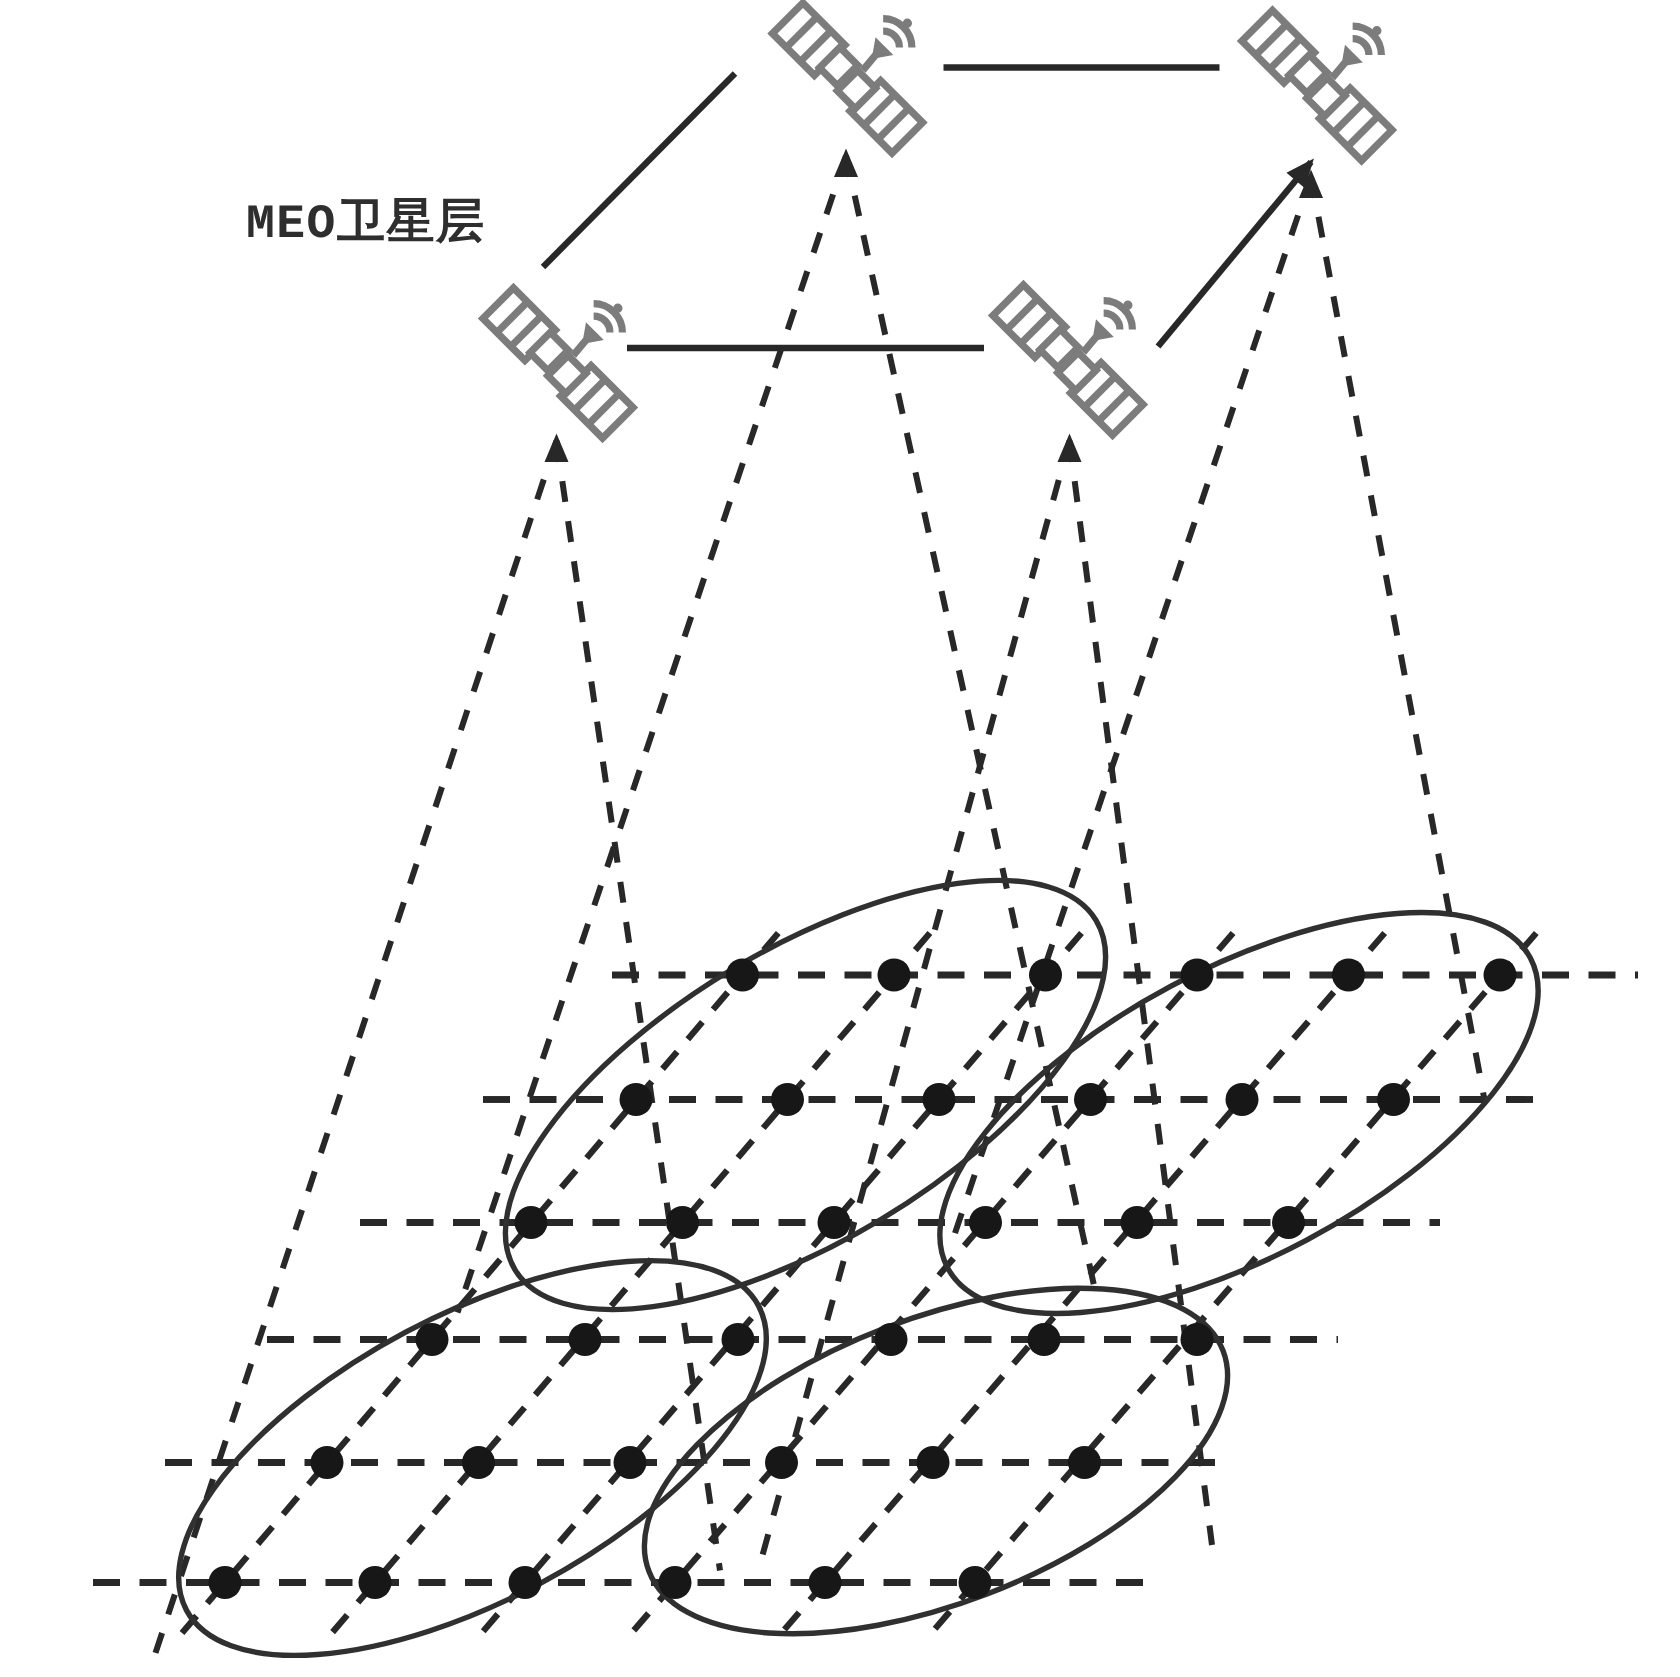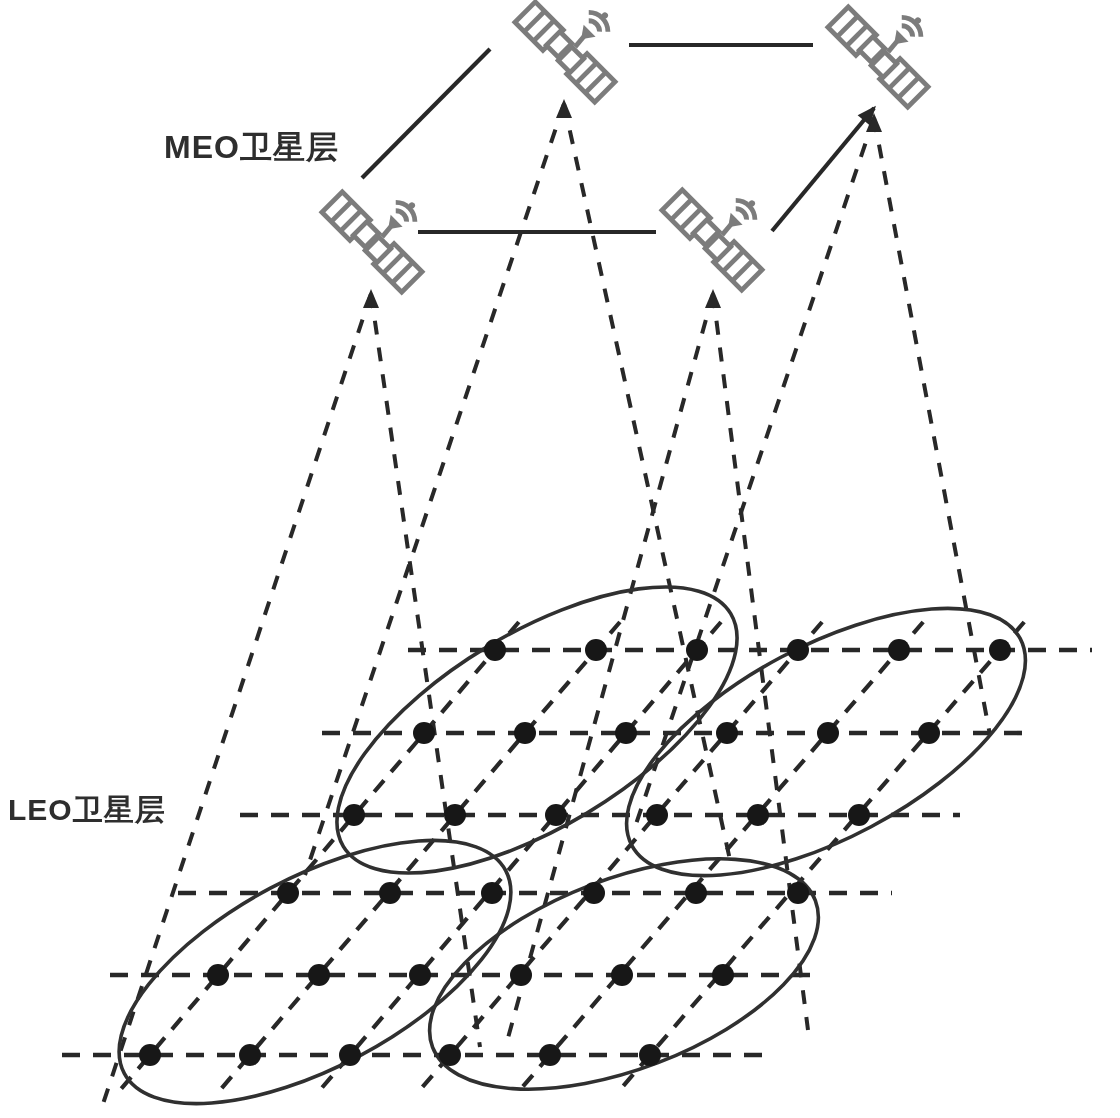--- a/index.html
+++ b/index.html
@@ -1,20 +1,20 @@
 <!DOCTYPE html>
 <html><head>
 <meta charset="utf-8">
 <style>
   html,body{margin:0;padding:0;background:#fff;}
   #stage{
     position:relative;
     width:1120px;height:1118px;
     background:#ffffff;
-    font-family:Liberation Sans, sans-serif;
+    font-family:Liberation Mono, monospace;
     overflow:hidden;
   }
   #diagram-svg{position:absolute;left:0;top:0;}
   .layer-label{
     position:absolute;
     font-weight:bold;
     color:#2e2e2e;
     letter-spacing:1px;
     white-space:nowrap;
     user-select:none;
@@ -128,14 +128,13 @@
       </g>
     <g id="g-sats">
         <use href="#sat-proto" transform="translate(565,52) rotate(45) scale(1.2)" xlink:href="#sat-proto"></use>
         <use href="#sat-proto" transform="translate(878,57) rotate(45) scale(1.2)" xlink:href="#sat-proto"></use>
         <use href="#sat-proto" transform="translate(372,242) rotate(45) scale(1.2)" xlink:href="#sat-proto"></use>
         <use href="#sat-proto" transform="translate(712,240) rotate(45) scale(1.2)" xlink:href="#sat-proto"></use>
       </g>
   </svg>
 
   <div id="meo-label" class="layer-label" style="color: rgb(46, 46, 46);">MEO卫星层</div>
-  <div id="leo-label" class="layer-label" style="color: rgb(46, 46, 46);">LEO卫星层</div>
 </div>
 
 </body></html>

